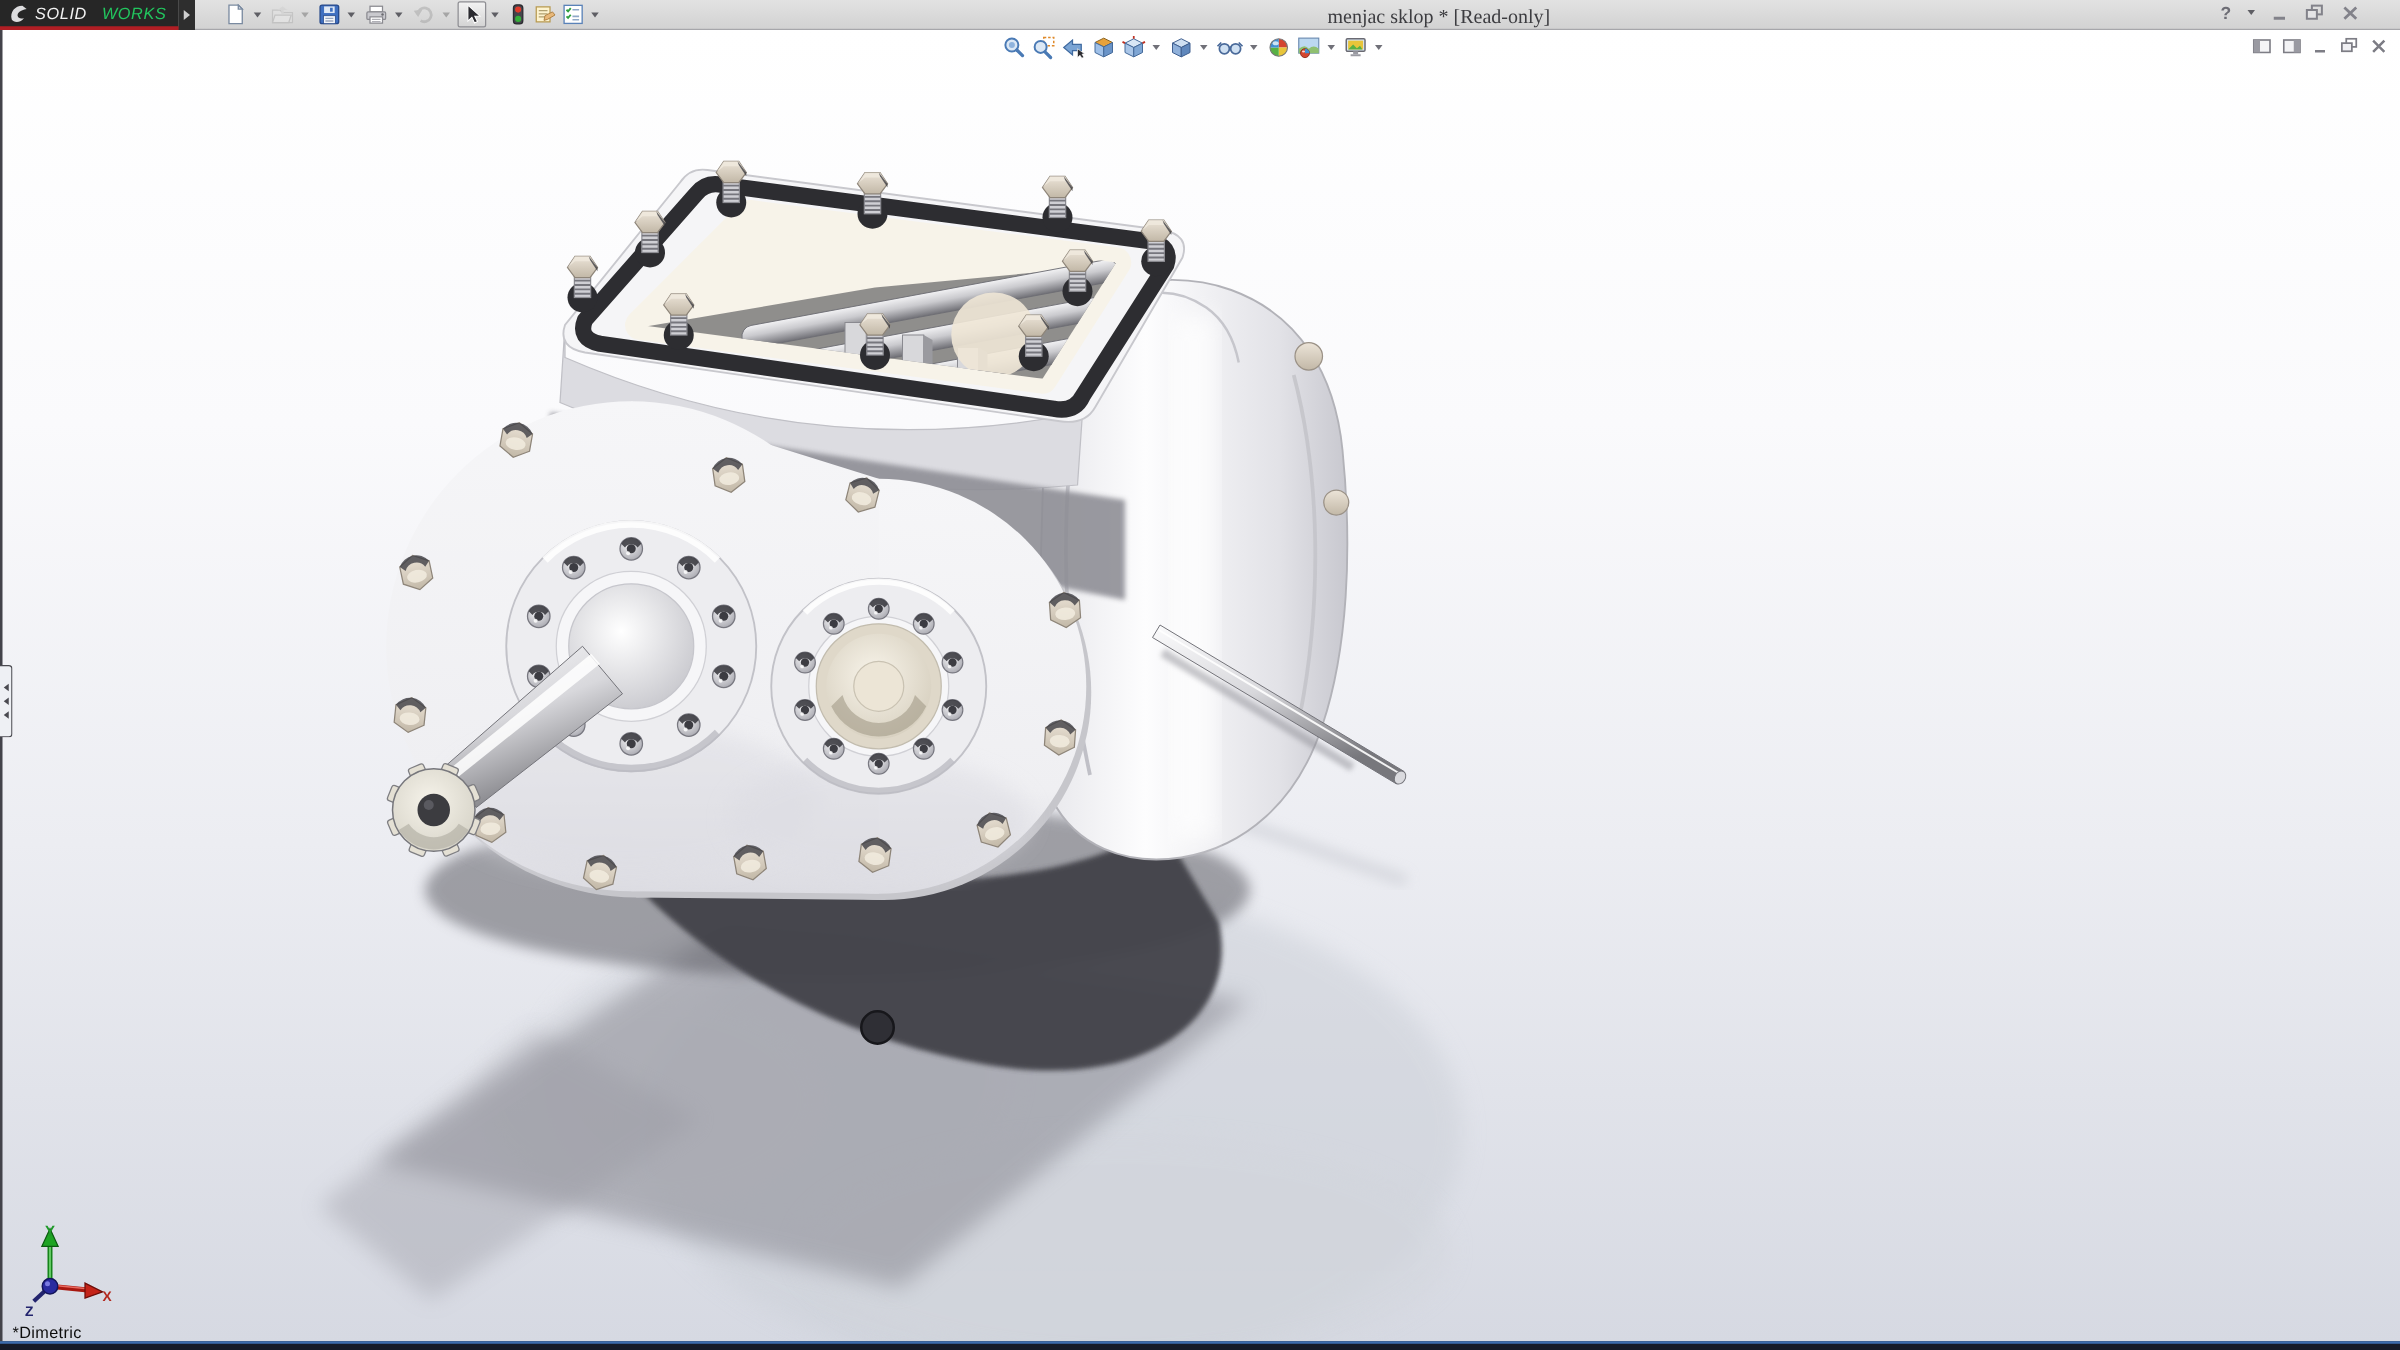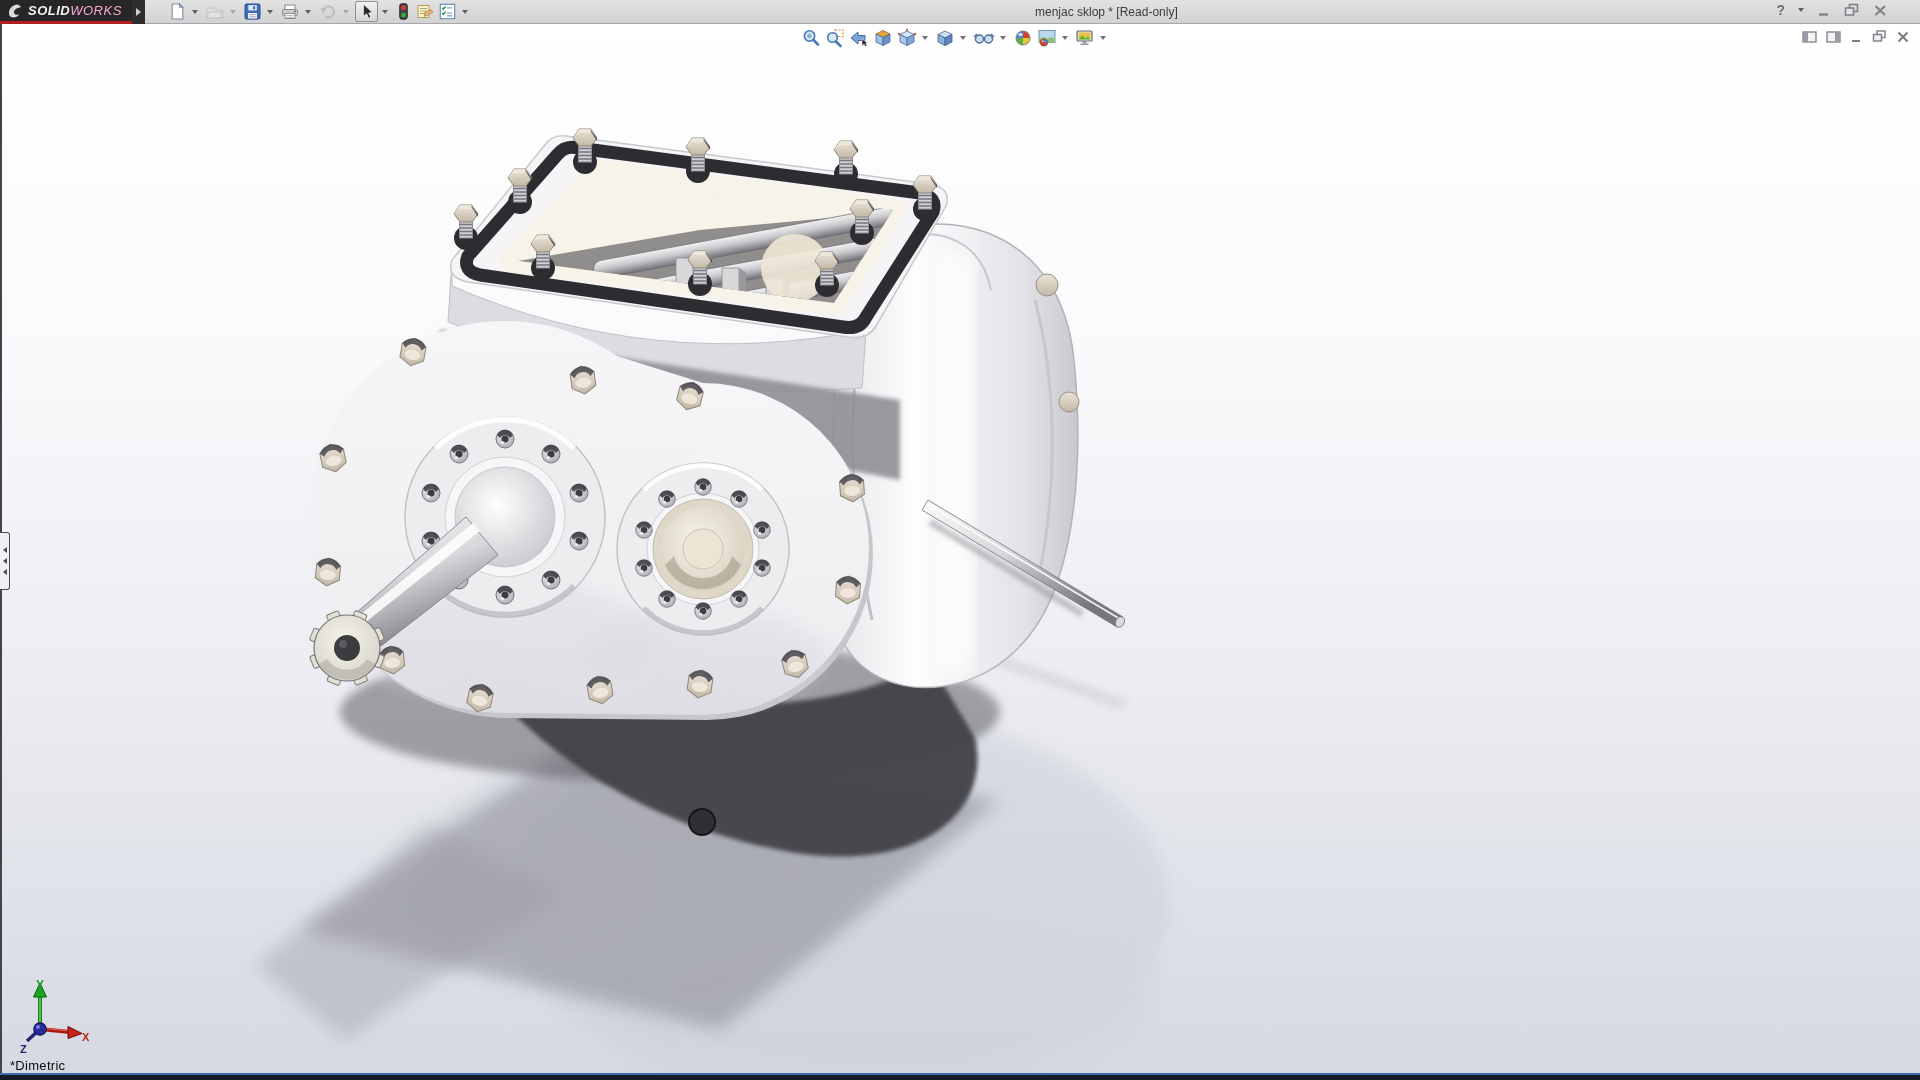--- a/index.html
+++ b/index.html
@@ -7,36 +7,36 @@
     font-family:"Liberation Sans", sans-serif; background:#d9d9d9; }
 
   
   .titlebar { position:relative; height:24px; width:100%;
     background:linear-gradient(#e2e2e2,#d2d2d2);
     border-bottom:1px solid #a6a6aa; display:flex; align-items:center; }
   .logo { height:24px; background:#262626; display:flex; align-items:center;
     padding:0 10px 0 6px; border-bottom:3px solid #b01e24; }
   .brand { font-size:13px; font-style:italic; letter-spacing:.5px; margin-left:5px;
     color:#f2f2f2; white-space:nowrap; }
-  .brand b { font-weight:700; }
-  .brand .lt { color:#f9a8d4; font-weight:400; }
+  .brand b { font-weight:400; }
+  .brand .lt { color:#22c55e; font-weight:400;margin-left:12px; }
   .flyout { width:13px; height:24px; background:#2e2e2e; display:flex;
     align-items:center; justify-content:center; cursor:pointer; }
   .flyout i { width:0; height:0; border-left:5px solid #cfcfcf;
     border-top:4px solid transparent; border-bottom:4px solid transparent; }
   .qtb { display:flex; align-items:center; margin-left:22px; gap:1px; }
   .tool { display:flex; align-items:center; padding:1px 2px; border-radius:2px; }
   .tool.pressed { border:1px solid #8f8f94; background:linear-gradient(#f2f2f2,#d4d4d4); }
   .tool svg { display:block; }
   .dd { width:0; height:0; border-top:4px solid #5e5e64;
     border-left:3.5px solid transparent; border-right:3.5px solid transparent;
     margin:0 5px 0 3px; }
   .dis { opacity:.42; filter:grayscale(1); }
-  .win-title { position:absolute; left:1035px; top:5px; font-size:12px;
-    color:#3c3c40; white-space:nowrap; }
+  .win-title { position:absolute; left:1062px; top:5px; font-size:16px;
+    color:#3c3c40; white-space:nowrap;font-family:Liberation Serif, serif; }
   .win-ctrls { position:absolute; right:32px; top:2px; display:flex;
     align-items:center; gap:13px; }
   .help { font-size:14px; font-weight:700; color:#6d6d75; }
   .win-ctrls .dd { margin:0; }
   .wc svg { display:block; }
 
   
   .viewport { position:absolute; top:24px; left:0; right:0; bottom:7px;
     background:linear-gradient(180deg,#ffffff 0%,#fafafc 30%,#ecedf2 62%,#d6d9e2 100%);
     overflow:hidden; }

